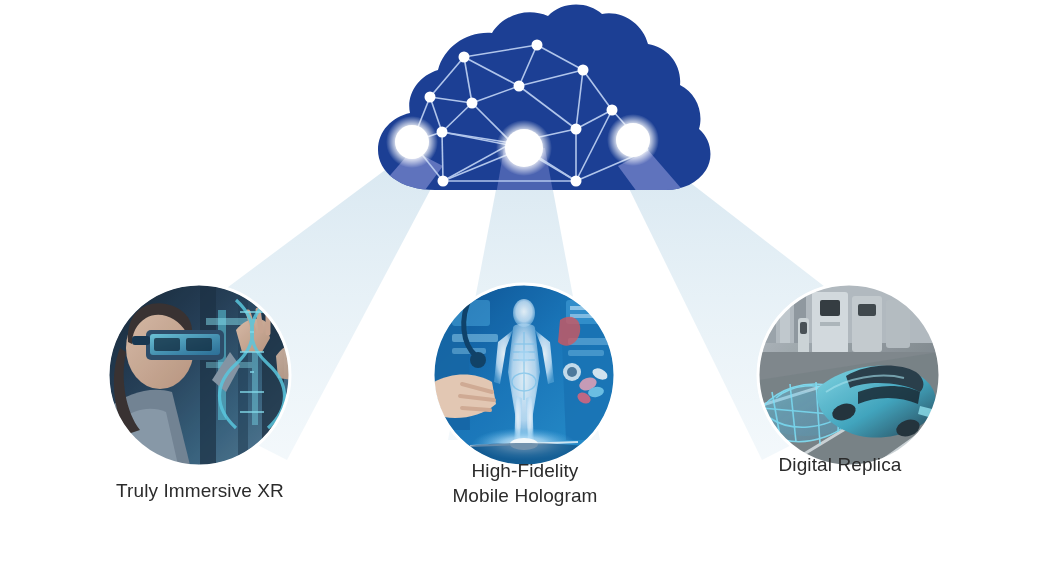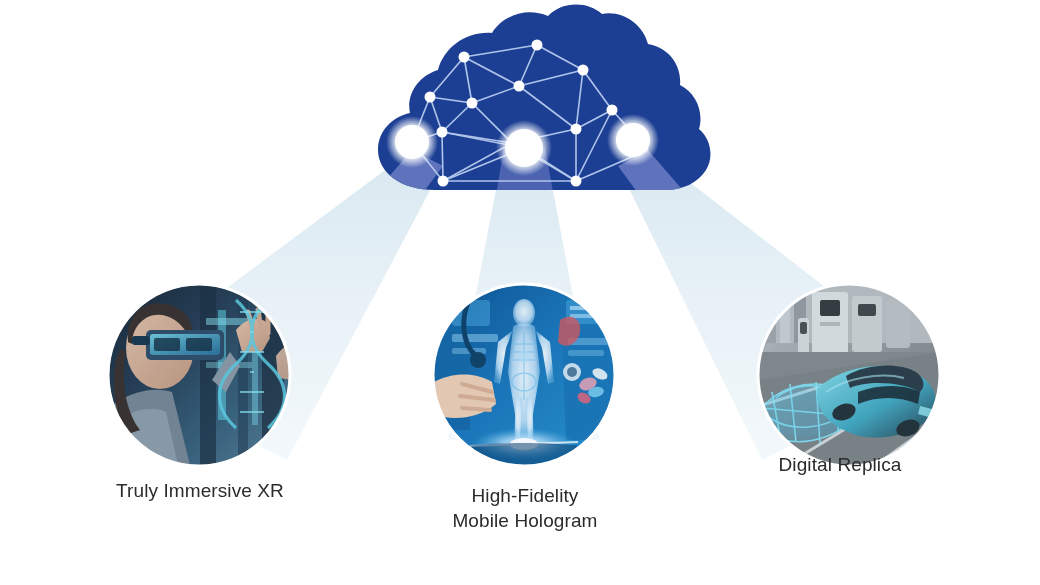--- a/index.html
+++ b/index.html
@@ -17,21 +17,21 @@
     position:absolute;
     text-align:center;
     color:#2b2b2b;
     font-size:19px;
     line-height:25px;
     letter-spacing:.1px;
     white-space:pre-line;
     user-select:none;
   }
   #label-0{left:85px;top:478px;width:230px;}
-  #label-1{left:410px;top:483px;width:230px;}
+  #label-1{left:410px;top:458px;width:230px;}
   #label-2{left:725px;top:452px;width:230px;}
 </style>
 </head>
 <body>
 
 <div id="stage">
 
   <svg id="scene" viewBox="0 0 1040 585" xmlns="http://www.w3.org/2000/svg">
     <defs>
 

